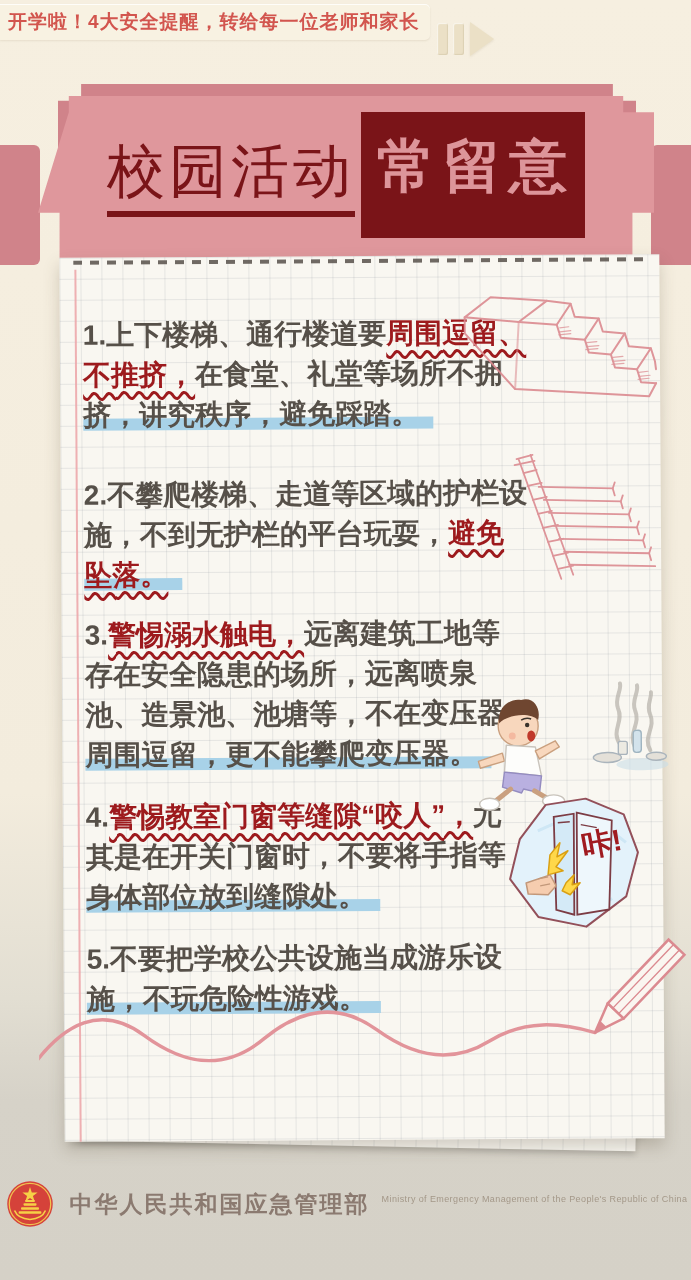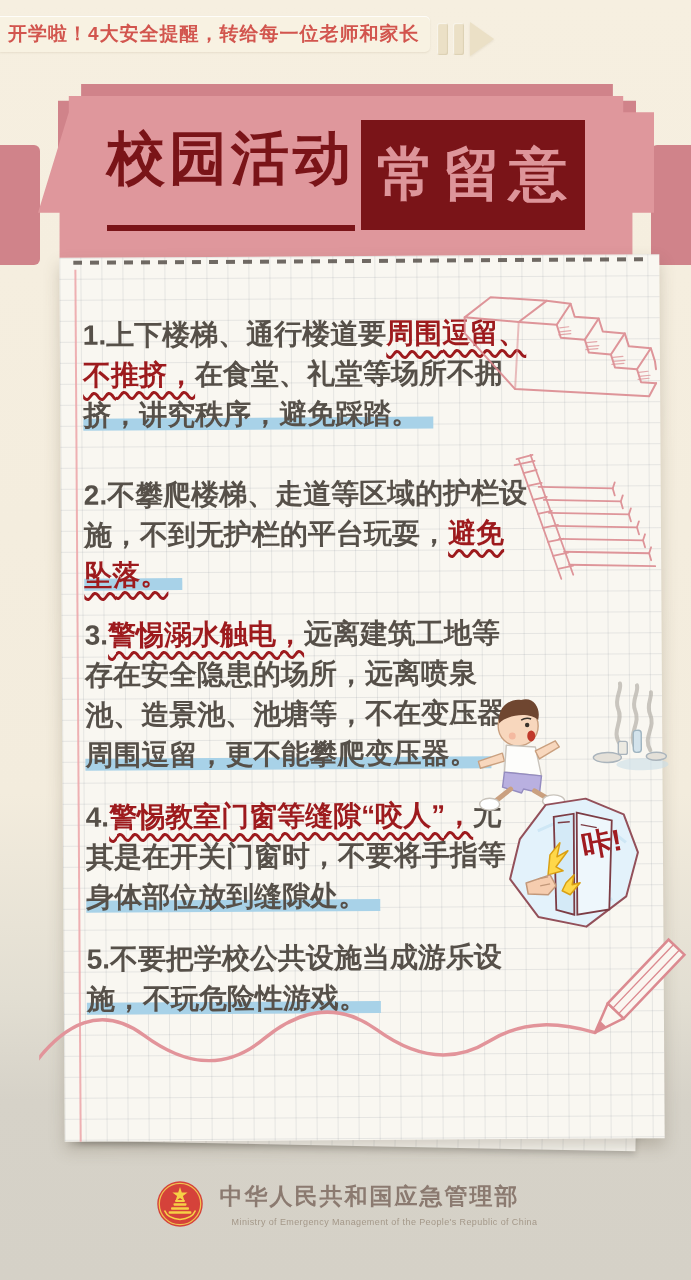--- a/index.html
+++ b/index.html
@@ -17,45 +17,45 @@
     --footer:#8b7a70;
     --footer-en:#a49889;
   }
   html,body{margin:0;padding:0;}
   body{font-family:"Liberation Sans","DejaVu Sans",sans-serif;}
   #stage{
     position:relative;width:691px;height:1280px;overflow:hidden;
     background:linear-gradient(180deg,#f6efe0 0%,#f3ecdd 62%,#e2ded2 78%,#d6d2c8 86%,#d5d1c7 100%);
   }
   
-  .ribbon{position:absolute;left:0;top:16px;width:430px;height:36px;
+  .ribbon{position:absolute;left:0;top:4px;width:430px;height:36px;
     background:#f8f2e2;border-radius:0 5px 5px 0;
     box-shadow:inset 0 1px 0 rgba(255,255,255,.8),0 1px 2px rgba(120,100,60,.12);
     display:flex;align-items:center;}
   .ribbon-text{color:var(--ribbon-red);font-size:19px;font-weight:700;letter-spacing:1px;padding-left:8px;white-space:nowrap;}
   .arrow-bar{position:absolute;top:23px;width:11px;height:32px;background:#ebe0c6;border-radius:2px;
     box-shadow:inset 1px 1px 1px rgba(255,255,255,.7),inset -1px -1px 1px rgba(140,120,80,.15);}
   .arrow-bar.b1{left:437px;} .arrow-bar.b2{left:453px;}
   .arrow-tri{position:absolute;left:470px;top:22px;width:0;height:0;
     border-top:17px solid transparent;border-bottom:17px solid transparent;border-left:24px solid #ebe0c6;
     filter:drop-shadow(0 1px 1px rgba(140,120,80,.15));}
   
   .banner-back{position:absolute;left:58px;top:84px;width:578px;height:120px;background:var(--pink-dark);
     clip-path:polygon(0 14%,4% 14%,4% 0,96% 0,96% 14%,100% 14%,100% 100%,0 100%);}
   .banner-tab{position:absolute;width:52px;height:120px;background:var(--pink-dark);top:145px;border-radius:6px;}
   .banner-tab.left{left:-12px;} .banner-tab.right{right:-12px;}
   .banner{position:absolute;left:38px;top:96px;width:616px;height:162px;background:var(--pink);
     clip-path:polygon(5% 10%,5% 0,95% 0,95% 10%,100% 10%,100% 72%,96.5% 72%,96.5% 100%,3.5% 100%,3.5% 72%,0 72%);
     display:flex;align-items:center;justify-content:center;
   }
   .banner-title{display:flex;align-items:center;margin-top:-4px;}
-  .title-plain{font-size:58px;font-weight:700;color:var(--maroon);letter-spacing:4px;
-    border-bottom:6px solid var(--maroon);padding-bottom:27px;}
+  .title-plain{font-size:58px;font-weight:400;color:var(--maroon);letter-spacing:4px;
+    border-bottom:6px solid var(--maroon);padding-bottom:0;}
   .title-boxed{font-size:58px;font-weight:900;background:var(--maroon);color:#dd959a;
-    letter-spacing:8px;padding:16px 10px 16px 16px;margin-left:6px;}
+    letter-spacing:8px;padding:16px 10px 32px 16px;margin-left:6px;}
   
   .sheet{position:absolute;background:var(--paper);
     background-image:linear-gradient(var(--grid) 1px,transparent 1px),linear-gradient(90deg,var(--grid) 1px,transparent 1px);
     background-size:21px 21px;}
   .sheet.s1{left:80px;top:1090px;width:556px;height:56px;transform:rotate(1.1deg);box-shadow:0 3px 6px rgba(0,0,0,.18);}
   .sheet.s2{left:70px;top:1078px;width:574px;height:60px;transform:rotate(-.7deg);box-shadow:0 3px 6px rgba(0,0,0,.15);}
   .card{position:absolute;left:62px;top:256px;width:600px;height:884px;transform:rotate(-.35deg);
     background:var(--paper);
     background-image:linear-gradient(var(--grid) 1px,transparent 1px),linear-gradient(90deg,var(--grid) 1px,transparent 1px);
     background-size:21px 21px;
@@ -75,21 +75,21 @@
     background-position:0 19px;background-repeat:no-repeat;padding-right:14px;}
   
   .art{position:absolute;}
   .art-stairs1{left:393px;top:20px;}
   .art-stairs2{left:430px;top:190px;}
   .art-boy{left:398px;top:424px;}
   .art-door{left:435px;top:536px;}
   .art-wave{left:-25px;top:660px;}
   
   .footer{position:absolute;left:0;right:0;top:1178px;display:flex;align-items:center;justify-content:center;gap:14px;}
-  .ministry{display:flex;flex-direction:column;}
+  .ministry{display:flex;flex-direction:row;}
   .ministry-cn{color:var(--footer);font-size:23px;font-weight:800;letter-spacing:2px;}
   .ministry-en{color:var(--footer-en);font-size:9px;letter-spacing:.4px;margin-top:5px;margin-left:12px;}
 </style>
 </head>
 <body>
 
 <div id="stage">
 
   <div class="ribbon">
     <span class="ribbon-text">开学啦！4大安全提醒，转给每一位老师和家长</span>

